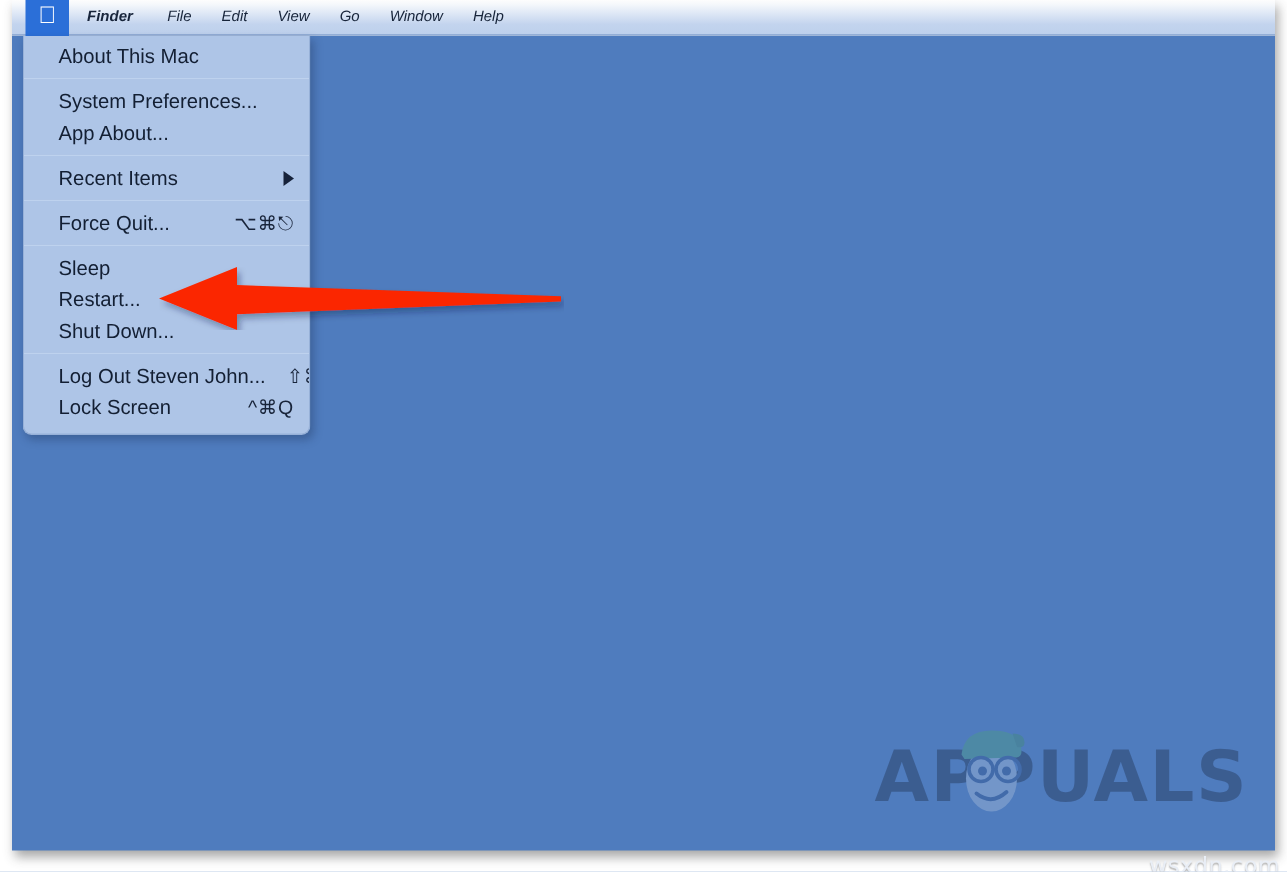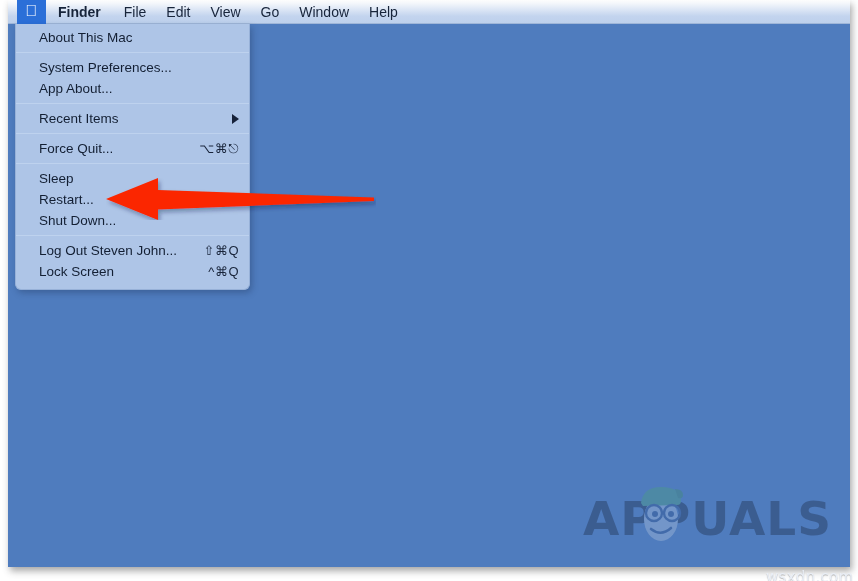--- a/index.html
+++ b/index.html
@@ -59,33 +59,34 @@
   .apple-glyph {
     color: #ffffff;
     font-size: 16px;
     line-height: 1;
     position: relative;
     top: -1px;
   }
 
   .mb-item {
     color: #17243a;
-    font-size: 14px;
+    font-size: 10px;
     padding: 0 10px;
     line-height: 24px;
     white-space: nowrap;
+    font-style: italic;
   }
   .mb-item.bold { font-weight: bold; padding-left: 12px; padding-right: 13px; }
 
   
   #apple-menu {
     position: absolute;
     left: 7px;
     top: 24px;
-    width: 235px;
+    width: 192px;
     background: #aec5e7;
     border: 1px solid #97b1d8;
     border-top: none;
     border-bottom-left-radius: 6px;
     border-bottom-right-radius: 6px;
     box-shadow: 2px 3px 6px rgba(30,50,85,0.35);
     padding-bottom: 4px;
     overflow: hidden;
   }
 

